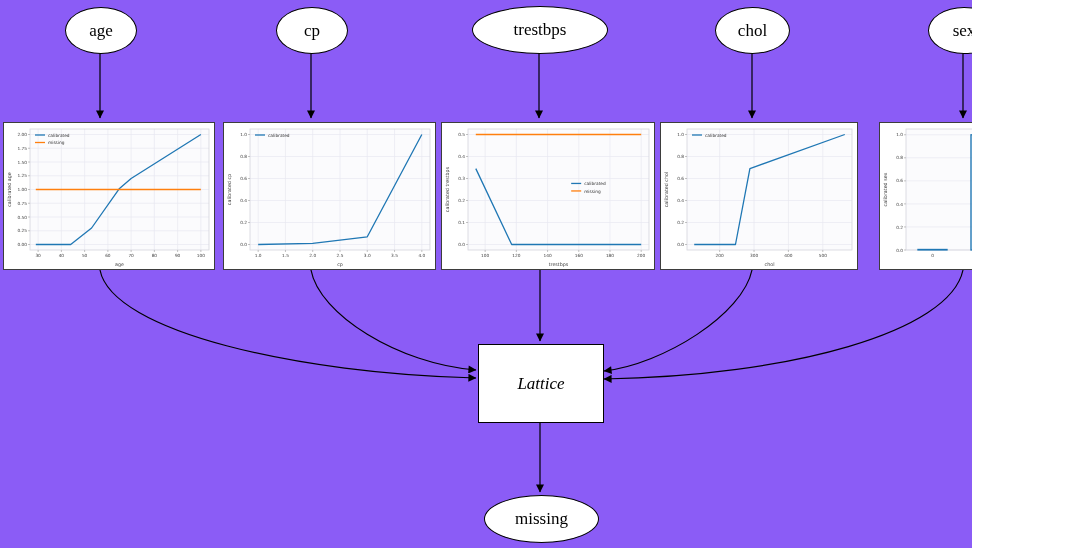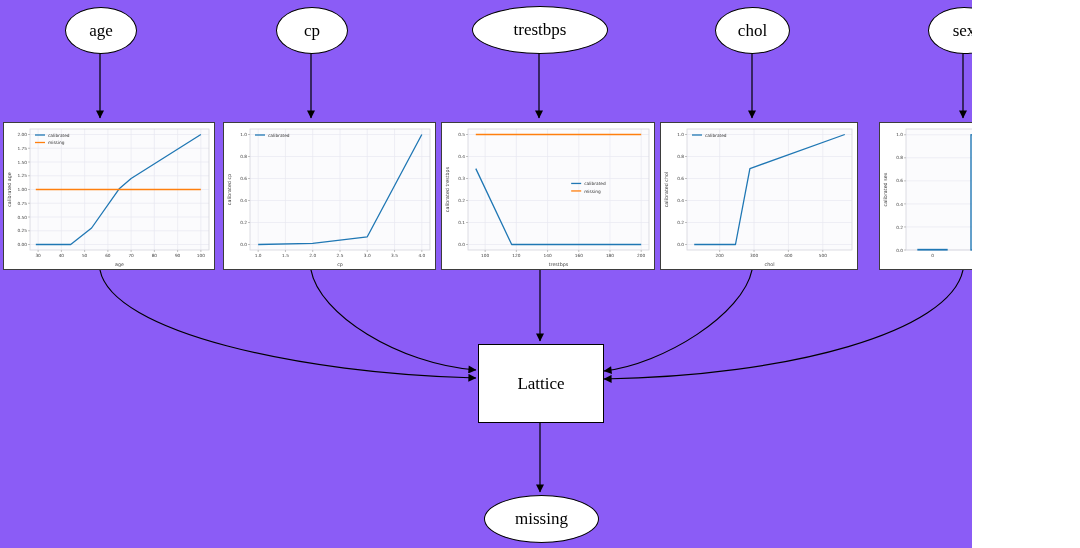--- a/index.html
+++ b/index.html
@@ -257,21 +257,21 @@
         <text x="52.5" y="133.5" font-size="4.3" fill="#3f3f3f" text-anchor="middle">0</text>
         <text x="105.5" y="133.5" font-size="4.3" fill="#3f3f3f" text-anchor="middle">1</text>
         <text x="158.5" y="133.5" font-size="4.3" fill="#3f3f3f" text-anchor="middle">missing</text>
         <text x="105.5" y="142.5" font-size="4.8" fill="#3f3f3f" text-anchor="middle">sex</text>
         <text x="6.5" y="66.5" font-size="4.8" fill="#3f3f3f" text-anchor="middle" transform="rotate(-90 6.5 66.5)">calibrated sex</text>
         <rect x="37.925" y="126.42380952380952" width="29.150000000000002" height="0.5761904761904759" fill="#1f77b4" fill-opacity="0.35" stroke="#1f77b4" stroke-width="1.2"></rect>
         <rect x="90.925" y="11.761904761904773" width="29.150000000000002" height="115.23809523809523" fill="#1f77b4" fill-opacity="0.35" stroke="#1f77b4" stroke-width="1.2"></rect>
         <rect x="143.925" y="61.89047619047619" width="29.150000000000002" height="65.10952380952381" fill="#ff7f0e" fill-opacity="0.35" stroke="#ff7f0e" stroke-width="1.2"></rect>
       </svg></div>
 
-  <div class="lattice-box" style="left:478px;top:344px;width:124px;height:77px;">
+  <div class="lattice-box" style="left:478px;top:344px;width:124px;height:77px;font-style:italic;">
     <span>Lattice</span>
   </div>
 
   <div class="node-ellipse" style="left:484px;top:495px;width:113px;height:46px;">
     <span>missing</span>
   </div>
 
   <svg id="edges">
     <defs>
       <marker id="arr" viewBox="0 0 10 10" refX="9.5" refY="5" markerWidth="10" markerHeight="8" orient="auto" markerUnits="userSpaceOnUse">

